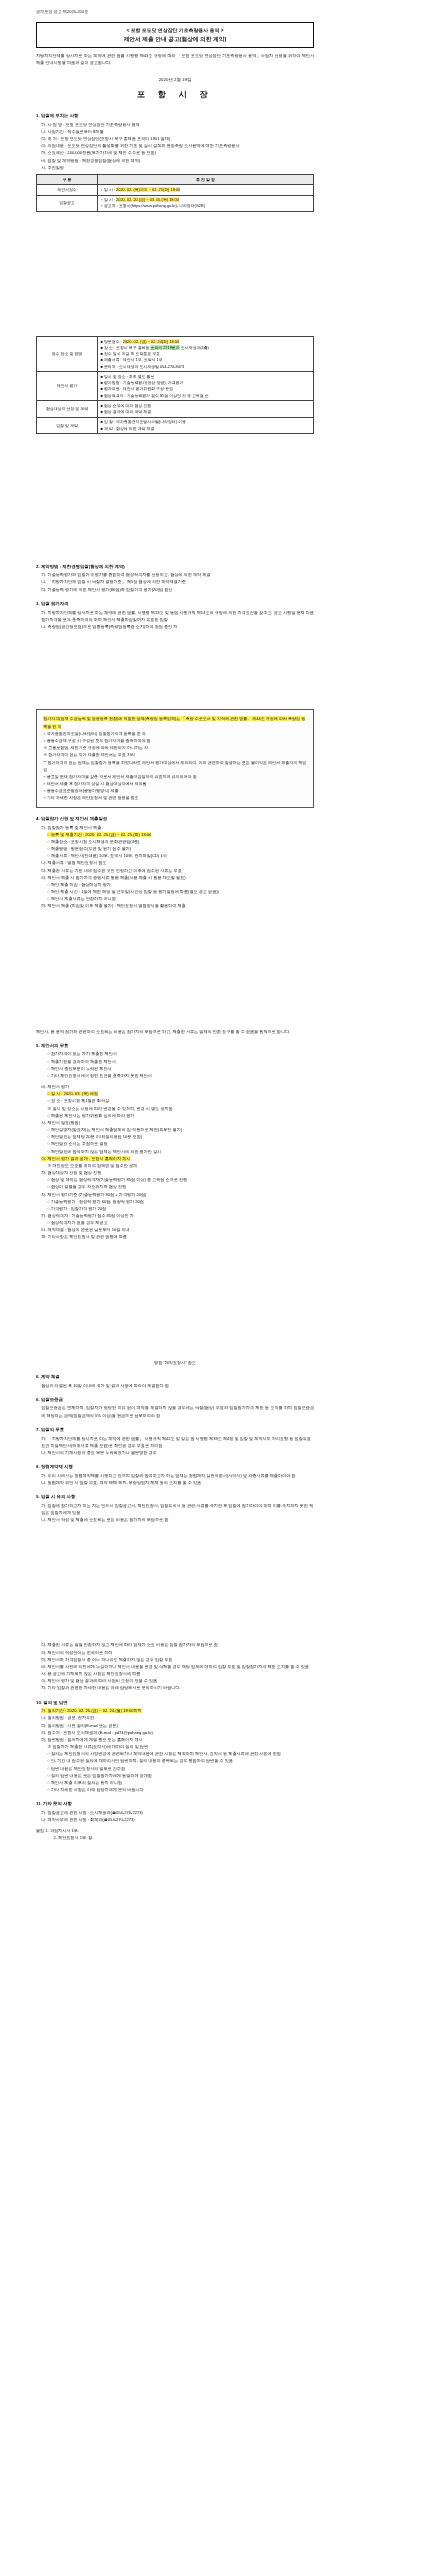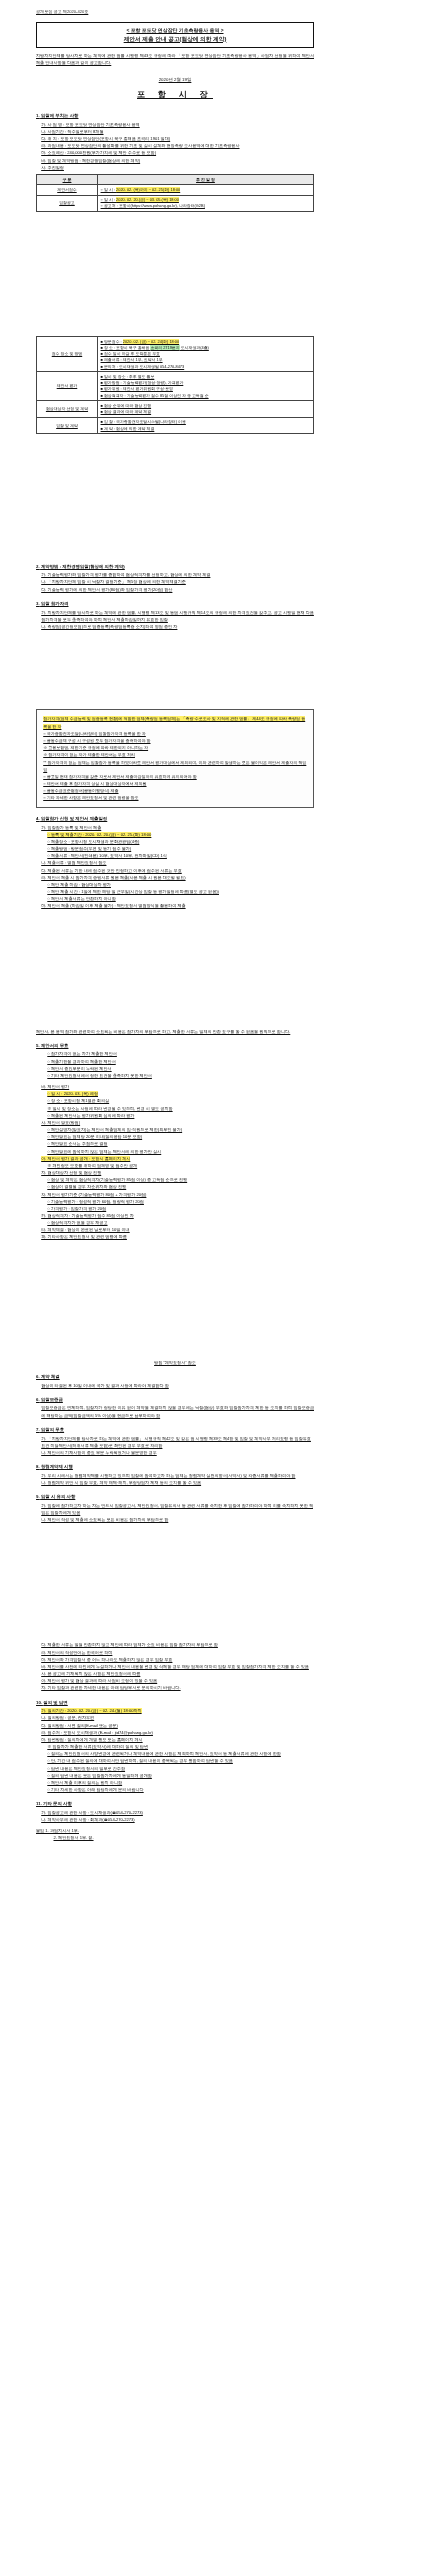--- a/index.html
+++ b/index.html
@@ -10,21 +10,20 @@
   body {
     font-family: "Liberation Sans", sans-serif;
     color: #111111;
     width: 426px;
   }
   .page {
     width: 350px;
     box-sizing: border-box;
     padding: 9.3px 36px 20.6px 36px;
     position: relative;
-    text-decoration: underline;
   }
   .doc-head {
     font-size: 4.1px;
     color: #333;
     margin-bottom: 8.2px;
   }
   .title-box {
     border: 0.5px solid #111;
     text-align: center;
     padding: 3.6px 2.1px;

